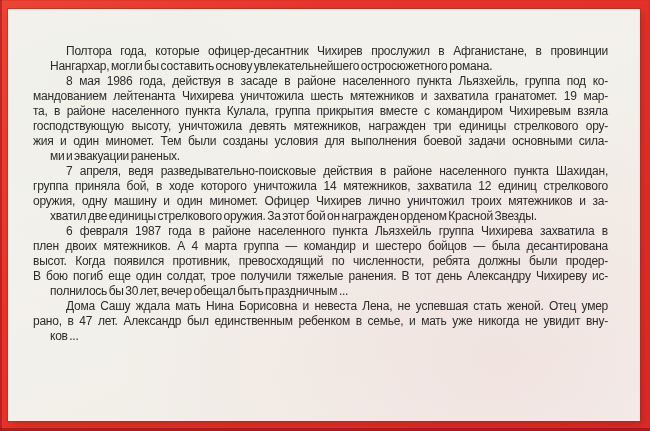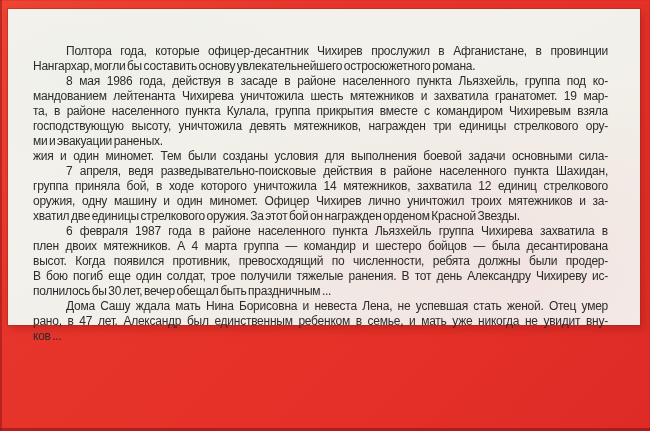--- a/index.html
+++ b/index.html
@@ -12,58 +12,58 @@
     position: absolute; inset: 0;
     background: linear-gradient(135deg, #ee4434 0%, #e8352b 30%, #e43028 70%, #de2b26 100%);
     box-shadow:
       inset 2px 0 0 rgba(150, 20, 25, 0.55),
       inset 0 -3px 0 rgba(130, 15, 20, 0.55),
       inset -1px 0 0 rgba(200, 40, 35, 0.5),
       inset 0 1px 0 rgba(205, 45, 40, 0.4);
   }
   .paper {
     position: absolute; left: 8px; top: 9px;
-    width: 632px; height: 316px;
+    width: 632px; height: 412px;
     background:
       radial-gradient(ellipse at 78% 85%, rgba(238, 205, 205, 0.35), rgba(238, 205, 205, 0) 55%),
       radial-gradient(ellipse at 15% 20%, rgba(236, 238, 230, 0.5), rgba(236, 238, 230, 0) 60%),
       linear-gradient(155deg, #f5f3ef 0%, #f3f1eb 40%, #f2efe9 70%, #f4f0ec 100%);
     box-shadow:
       0 0 0 1px rgba(170, 35, 30, 0.45),
       3px 4px 8px rgba(120, 15, 12, 0.3);
   }
   .doc-text {
     position: absolute; left: 25px; top: 35px; width: 575px;
     font-family: "Liberation Sans", "DejaVu Sans", sans-serif;
     font-size: 12px; line-height: 15px;
     color: #2b2b2b;
     letter-spacing: -0.25px;
     word-spacing: -1.5px;
   }
   .line {
     text-align: justify;
     text-align-last: justify;
   }
-  .line.last { text-align-last: left; }
+  .line.last { text-align-last: left; margin-left: 17px; }
   .line.indent { text-indent: 33px; }
 </style>
 </head>
 <body>
 
 <div class="frame">
   <div class="paper">
     <div class="doc-text">
         <div class="line indent">Полтора года, которые офицер-десантник Чихирев прослужил в Афганистане, в провинции</div>
         <div class="line last">Нангархар, могли бы составить основу увлекательнейшего остросюжетного романа.</div>
         <div class="line indent">8 мая 1986 года, действуя в засаде в районе населенного пункта Льязхейль, группа под ко-</div>
         <div class="line">мандованием лейтенанта Чихирева уничтожила шесть мятежников и захватила гранатомет. 19 мар-</div>
         <div class="line">та, в районе населенного пункта Кулала, группа прикрытия вместе с командиром Чихиревым взяла</div>
         <div class="line">господствующую высоту, уничтожила девять мятежников, награжден три единицы стрелкового ору-</div>
+        <div class="line">жия и один миномет. Тем были созданы условия для выполнения боевой задачи основными сила-</div>
         <div class="line last">ми и эвакуации раненых.</div>
-        <div class="line">жия и один миномет. Тем были созданы условия для выполнения боевой задачи основными сила-</div>
         <div class="line indent">7 апреля, ведя разведывательно-поисковые действия в районе населенного пункта Шахидан,</div>
         <div class="line">группа приняла бой, в ходе которого уничтожила 14 мятежников, захватила 12 единиц стрелкового</div>
         <div class="line">оружия, одну машину и один миномет. Офицер Чихирев лично уничтожил троих мятежников и за-</div>
         <div class="line last">хватил две единицы стрелкового оружия. За этот бой он награжден орденом Красной Звезды.</div>
         <div class="line indent">6 февраля 1987 года в районе населенного пункта Льязхейль группа Чихирева захватила в</div>
         <div class="line">плен двоих мятежников. А 4 марта группа — командир и шестеро бойцов — была десантирована</div>
         <div class="line">высот. Когда появился противник, превосходящий по численности, ребята должны были продер-</div>
         <div class="line">В бою погиб еще один солдат, трое получили тяжелые ранения. В тот день Александру Чихиреву ис-</div>
         <div class="line last">полнилось бы 30 лет, вечер обещал быть праздничным ...</div>
         <div class="line indent">Дома Сашу ждала мать Нина Борисовна и невеста Лена, не успевшая стать женой. Отец умер</div>

